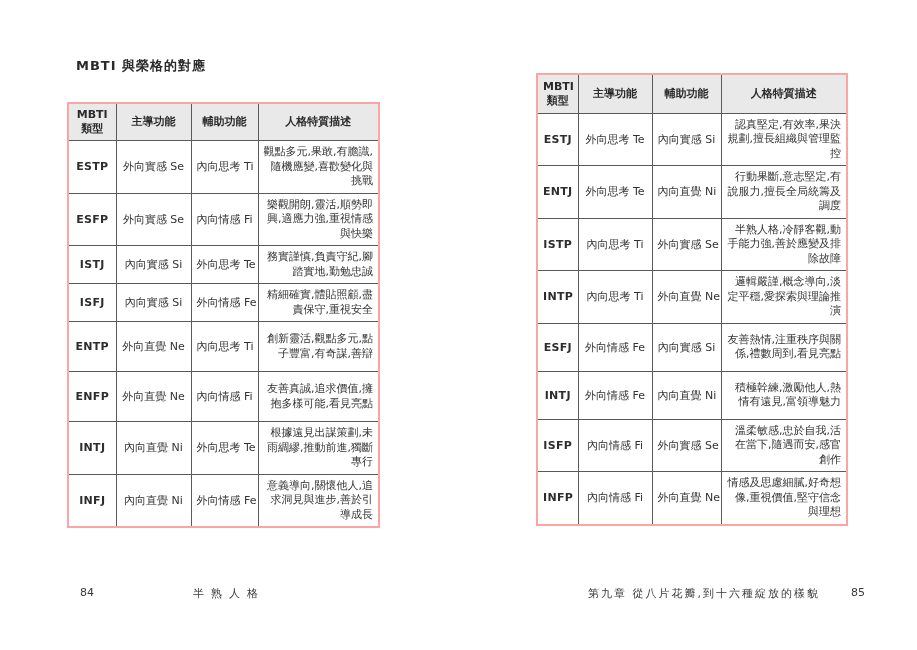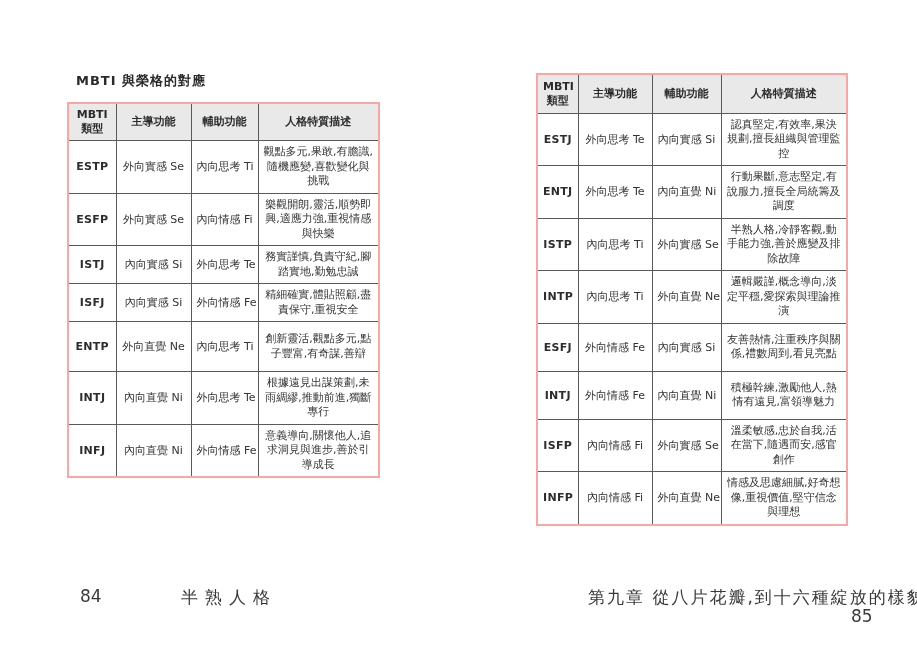--- a/index.html
+++ b/index.html
@@ -20,21 +20,21 @@
     position: absolute;
     top: 0;
     height: 650px;
   }
   #page-left  { left: 0;   width: 458px; }
   #page-right { left: 459px; width: 458px; }
 
   .section-title {
     position: absolute;
     left: 76px;
-    top: 72px;
+    top: 57px;
     font-size: 13px;
     font-weight: bold;
     color: #2a2a2a;
     letter-spacing: 1px;
   }
 
   table.mbti {
     position: absolute;
     border-collapse: collapse;
     table-layout: fixed;
@@ -64,51 +64,51 @@
     font-weight: bold;
     letter-spacing: 0.3px;
     color: #2d2d2d;
   }
   td.c-fn {
     text-align: center;
     white-space: nowrap;
     margin-left: 36px;
   }
   td.c-desc {
-    text-align: center;
+    text-align: right;
     line-height: 14.5px;
     padding: 5px 7px;
   }
   tr.h-head  { height: 34px; }
   tr.h-head2 { height: 39px; }
   tr.r51 { height: 51px; }
   tr.r47 { height: 47px; }
   tr.r35 { height: 35px; }
   tr.r50 { height: 50px; }
   tr.r48 { height: 48px; }
 
   .footer {
     position: absolute;
     top: 586px;
-    font-size: 17px;
+    font-size: 11px;
     color: #3a3a3a;
     white-space: nowrap;
   }
   .folio-left  { left: 80px; }
   .running-left {
     left: 0;
     width: 458px;
     text-align: center;
     letter-spacing: 7px;
   }
   .running-right {
     left: 129px; 
     letter-spacing: 2px;
   }
-  .folio-right { left: 392px; margin-top: 20px; }
+  .folio-right { left: 392px; }
 </style>
 </head>
 <body>
 
 <div id="spread">
 
   <div class="page" id="page-left">
 
     <div class="section-title">MBTI 與榮格的對應</div>
 
@@ -151,20 +151,26 @@
           <td class="c-fn">內向實感 Si</td>
           <td class="c-fn">外向情感 Fe</td>
           <td class="c-desc">精細確實,體貼照顧,盡責保守,重視安全</td>
         </tr>
         <tr class="r50">
           <td class="c-type">ENTP</td>
           <td class="c-fn">外向直覺 Ne</td>
           <td class="c-fn">內向思考 Ti</td>
           <td class="c-desc">創新靈活,觀點多元,點子豐富,有奇謀,善辯</td>
         </tr>
+        <tr class="r50">
+          <td class="c-type">ENFP</td>
+          <td class="c-fn">外向直覺 Ne</td>
+          <td class="c-fn">內向情感 Fi</td>
+          <td class="c-desc">友善真誠,追求價值,擁抱多樣可能,看見亮點</td>
+        </tr>
         <tr class="r48">
           <td class="c-type">INTJ</td>
           <td class="c-fn">內向直覺 Ni</td>
           <td class="c-fn">外向思考 Te</td>
           <td class="c-desc">根據遠見出謀策劃,未雨綢繆,推動前進,獨斷專行</td>
         </tr>
         <tr class="r50">
           <td class="c-type">INFJ</td>
           <td class="c-fn">內向直覺 Ni</td>
           <td class="c-fn">外向情感 Fe</td>

